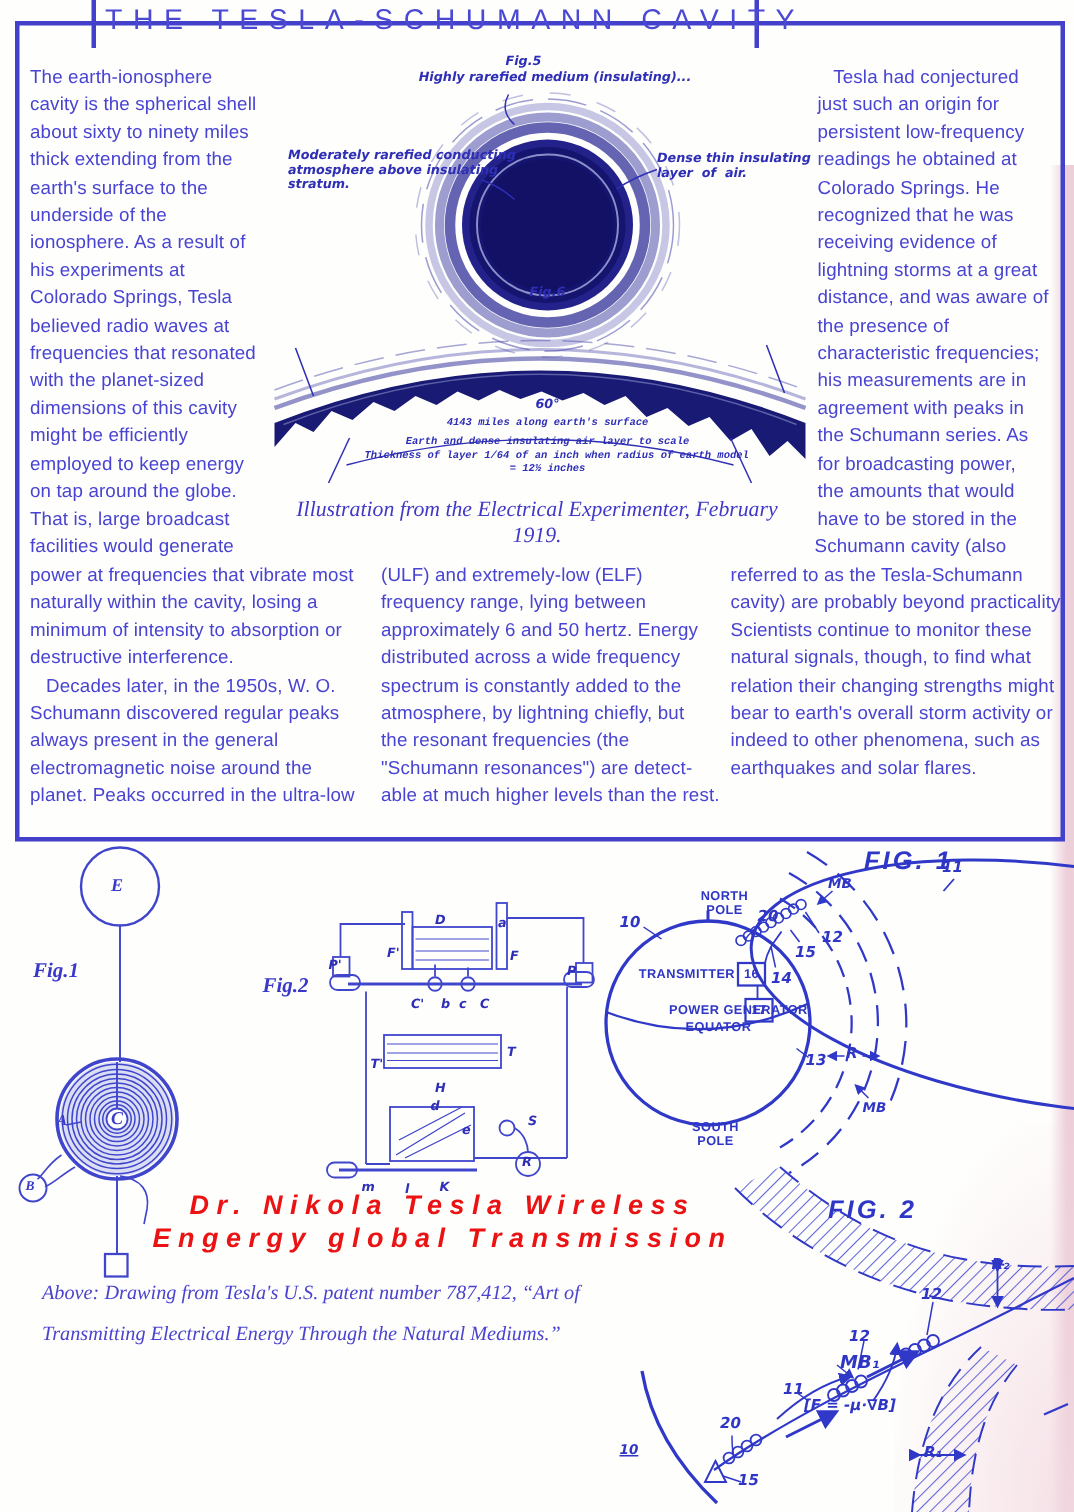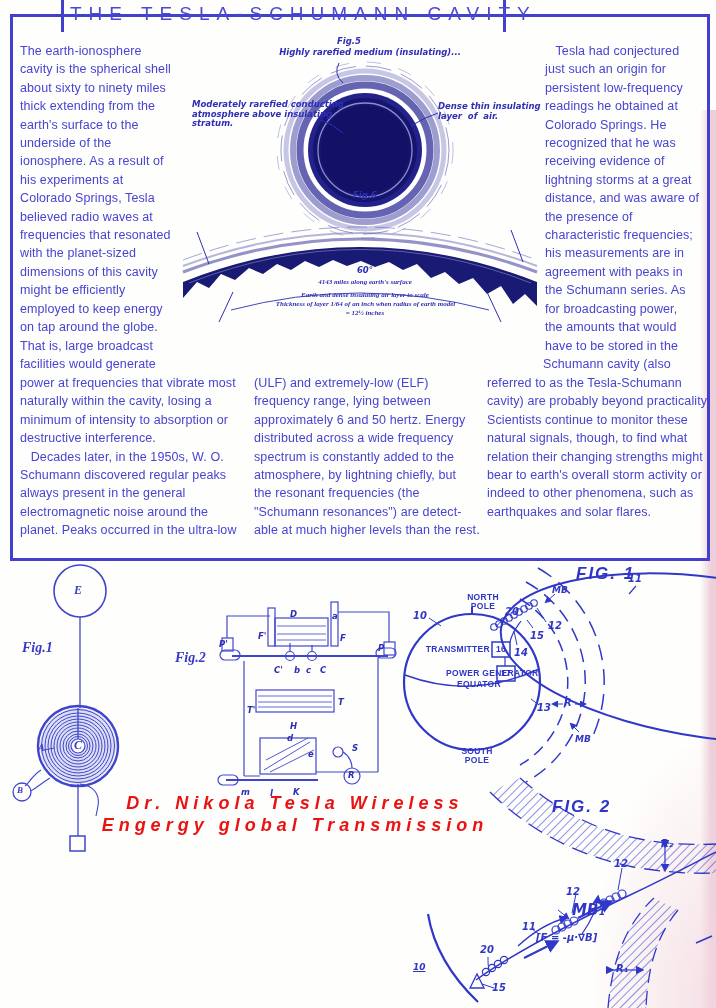--- a/index.html
+++ b/index.html
@@ -10,21 +10,21 @@
   .edge-corner{position:absolute;right:0;bottom:0;width:120px;height:260px;
         background:radial-gradient(ellipse at bottom right,rgba(243,215,224,.8),rgba(243,215,224,0) 75%);}
   .frame{position:absolute;left:10px;top:14px;width:694px;height:541px;border:3px solid #4340cc;}
   .tick{position:absolute;top:0;width:3px;height:32px;background:#4340cc;}
   .pagetitle{position:absolute;left:70px;top:3px;width:440px;text-align:left;
         font-size:19px;letter-spacing:7px;color:#4b49d4;white-space:pre;}
   .body-col{position:absolute;white-space:pre;font-size:12.5px;line-height:18.4px;
         color:#4843d2;letter-spacing:.1px;}
   .hand{position:absolute;font-family:"DejaVu Sans",sans-serif;font-style:italic;font-weight:bold;
         font-size:8.5px;line-height:9.5px;color:#2e2eb6;white-space:pre;}
-  .hand-xs{position:absolute;font-family:Liberation Serif, serif;font-style:italic;font-weight:bold;
+  .hand-xs{position:absolute;font-family:Liberation Mono, monospace;font-style:italic;font-weight:bold;
         font-size:7px;line-height:8.5px;color:#2e2eb6;white-space:pre;}
   .draft{position:absolute;font-size:8.5px;line-height:9px;font-weight:bold;color:#2f36c6;
         letter-spacing:.3px;white-space:pre;}
   .dnum{position:absolute;font-family:"DejaVu Sans",sans-serif;font-style:italic;font-weight:bold;
         font-size:10px;color:#2f36c6;white-space:pre;}
   .serif-lbl{position:absolute;font-family:"Liberation Serif",serif;font-style:italic;font-weight:bold;
         font-size:12px;color:#3a3cc8;}
   .figno{position:absolute;font-family:"Liberation Serif",serif;font-style:italic;font-weight:bold;
         font-size:14px;color:#3a38c8;}
   .figtitle{position:absolute;font-style:italic;font-weight:bold;font-size:17px;letter-spacing:2px;
@@ -137,33 +137,34 @@
       <path d="M0,246 Q177,176 354,246 L354,270 L342,258 L330,268 L318,250 L304,258 L290,242 L276,248 L262,236 L248,242 L234,228 L220,234 L206,226 L192,231 L178,225 L164,230 L150,224 L136,231 L122,225 L108,234 L94,228 L80,238 L66,232 L52,244 L38,238 L26,252 L14,246 L0,262 Z" fill="#181a74" stroke="none"></path>
       <path d="M6,247 Q177,180 348,247" stroke="#9fa3da" stroke-width="1" opacity=".5"></path>
       <path d="M14,196 L26,228" stroke="#2e2eb6" stroke-width="1"></path>
       <path d="M328,194 L340,226" stroke="#2e2eb6" stroke-width="1"></path>
       <path d="M50,256 L36,286" stroke="#2e2eb6" stroke-width="1"></path>
       <path d="M304,256 L318,286" stroke="#2e2eb6" stroke-width="1"></path>
       <path d="M48,274 Q177,240 306,274" stroke="#2e2eb6" stroke-width=".9"></path>
     </g>
   </svg>
 
-  <div class="hand" style="left:321px;top:37px;width:56px;text-align:center;">Fig.5</div>
+  <div class="hand" style="left:337px;top:37px;width:56px;text-align:left;">Fig.5</div>
   <div class="hand" style="left:270px;top:48px;width:200px;text-align:center;">Highly rarefied medium (insulating)...</div>
   <div class="hand" style="left:192px;top:100px;width:140px;">Moderately rarefied conducting
 atmosphere above insulating
 stratum.</div>
   <div class="hand" style="left:438px;top:102px;width:110px;">Dense thin insulating
 layer  of  air.</div>
   <div class="hand" style="left:340px;top:191px;width:50px;text-align:center;">Fig.6</div>
   <div class="hand" style="left:345px;top:266px;width:40px;text-align:center;">60°</div>
   <div class="hand-xs" style="left:285px;top:278px;width:160px;text-align:center;">4143 miles along earth's surface</div>
   <div class="hand-xs" style="left:255px;top:291px;width:220px;text-align:center;">Earth and dense insulating air layer to scale</div>
   <div class="hand-xs" style="left:243px;top:300px;width:245px;text-align:center;">Thickness of layer 1/64 of an inch when radius of earth model</div>
   <div class="hand-xs" style="left:330px;top:309px;width:70px;text-align:center;">= 12½ inches</div>
+  <div class="top-caption">Illustration from the Electrical Experimenter, February 1919.</div>
 
   <svg style="left:8px;top:558px;" width="200" height="295" viewBox="0 0 200 295">
     <g fill="none" stroke="#4046cc">
       <circle cx="72" cy="33" r="26" stroke-width="1.6"></circle>
       <path d="M72,59 V150" stroke-width="1.3"></path>
       <circle cx="70" cy="188" r="38" fill="#b6bbe9" opacity=".5" stroke="none"></circle>
       <circle cx="70" cy="188" r="40" stroke-width="2.4"></circle>
       <circle cx="70" cy="188" r="36.5" stroke-width="1"></circle>
       <circle cx="70" cy="188" r="33" stroke-width="1"></circle>
       <circle cx="70" cy="188" r="30" stroke-width="1"></circle>
@@ -355,21 +356,23 @@
       <path d="M96,166 L128,150" stroke-width="2" marker-end="url(#ah2)"></path>
       <path d="M150,126 L182,110" stroke-width="2" marker-end="url(#ah2)"></path>
       <path d="M268,151 L284,144" stroke-width="1.5"></path>
     </g>
   </svg>
   <div class="figtitle" style="left:552px;top:797px;">FIG. 2</div>
   <div class="dnum" style="left:661px;top:838px;">R₂</div>
   <div class="dnum" style="left:616px;top:963px;">R₁</div>
   <div class="dnum" style="left:614px;top:858px;">12</div>
   <div class="dnum" style="left:566px;top:886px;">12</div>
-  <div class="dnum" style="left:572px;top:901px;font-size:15px;">MB₁</div>
+  <div class="dnum" style="left:560px;top:901px;font-size:12px;">MB₁</div>
   <div class="dnum" style="left:522px;top:921px;">11</div>
   <div class="dnum" style="left:536px;top:932px;font-size:10px;">[F = -μ·∇B]</div>
   <div class="dnum" style="left:480px;top:944px;">20</div>
   <div class="dnum" style="left:492px;top:982px;">15</div>
   <div class="dnum u" style="left:413px;top:962px;font-size:9px;">10</div>
 
+  <div class="caption-serif" style="left:28px;top:848px;">Above: Drawing from Tesla's U.S. patent number 787,412, “Art of
+Transmitting Electrical Energy Through the Natural Mediums.”</div>
 
 </div>
 
 </body></html>

